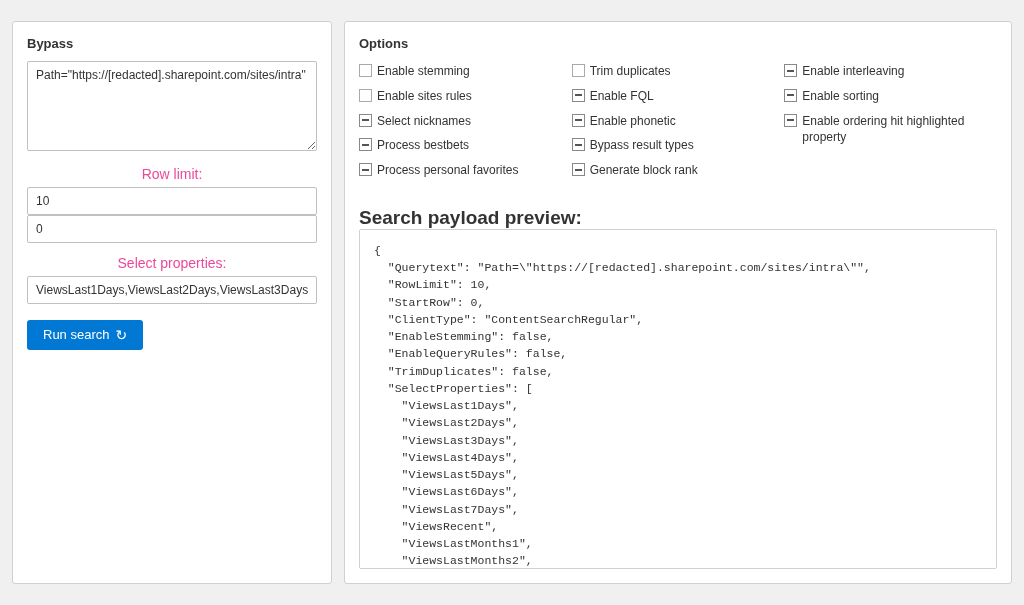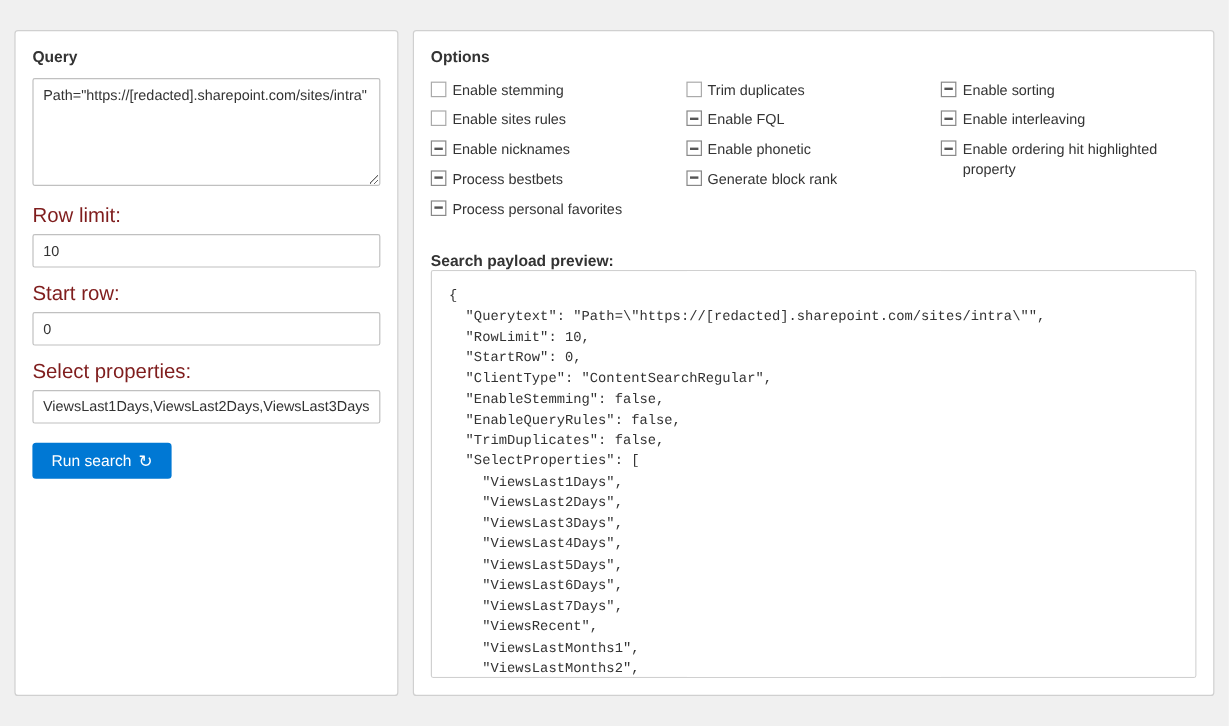--- a/index.html
+++ b/index.html
@@ -32,25 +32,26 @@
     .right-panel {
       flex: 1;
     }
     .panel-title {
       font-size: 13px;
       font-weight: 600;
       color: #333;
       margin-bottom: 10px;
     }
     .field-label {
-      font-size: 17px;
-      color: #7f1d1d;
+      font-size: 14px;
+      color: #ec4899;
       margin-bottom: 5px;
       margin-top: 12px;
       font-weight: 500;
+      text-align: center;
     }
     textarea {
       width: 100%;
       height: 90px;
       border: 1px solid #c0c0c0;
       border-radius: 2px;
       padding: 6px 8px;
       font-size: 12px;
       font-family: inherit;
       resize: vertical;
@@ -115,21 +116,21 @@
     .minus-mark {
       width: 7px;
       height: 2px;
       background: #555;
       display: block;
     }
     .option-label {
       line-height: 1.4;
     }
     .section-label {
-      font-size: 13px;
+      font-size: 19px;
       font-weight: 700;
       color: #333;
       margin-bottom: 0;
     }
     .json-preview {
       background: #fff;
       border: 1px solid #d0d0d0;
       border-radius: 2px;
       padding: 12px 14px;
       font-family: "Consolas", "Courier New", monospace;
@@ -141,28 +142,27 @@
       max-height: 340px;
       overflow-y: auto;
     }
   </style>
 </head>
 <body>
 
 <div class="main-container">
 
   <div class="panel left-panel">
-    <div class="panel-title">Query</div>
+    <div class="panel-title">Bypass</div>
 
     <textarea style="">Path="https://[redacted].sharepoint.com/sites/intra"</textarea>
 
     <div class="field-label">Row limit:</div>
     <input type="text" value="10" style="">
 
-    <div class="field-label">Start row:</div>
     <input type="text" value="0" style="">
 
     <div class="field-label">Select properties:</div>
     <input type="text" value="ViewsLast1Days,ViewsLast2Days,ViewsLast3Days,V" style="">
 
     <button class="run-search-btn">
       <span>Run search</span>
       <span class="refresh-icon">↻</span>
     </button>
   </div>
@@ -178,21 +178,21 @@
           <span class="option-label">Enable stemming</span>
         </div>
         <div class="option-item">
           <div class="option-checkbox"></div>
           <span class="option-label">Enable sites rules</span>
         </div>
         <div class="option-item">
           <div class="option-checkbox minus">
             <span class="minus-mark"></span>
           </div>
-          <span class="option-label">Enable nicknames</span>
+          <span class="option-label">Select nicknames</span>
         </div>
         <div class="option-item">
           <div class="option-checkbox minus">
             <span class="minus-mark"></span>
           </div>
           <span class="option-label">Process bestbets</span>
         </div>
         <div class="option-item">
           <div class="option-checkbox minus">
             <span class="minus-mark"></span>
@@ -215,36 +215,42 @@
         <div class="option-item">
           <div class="option-checkbox minus">
             <span class="minus-mark"></span>
           </div>
           <span class="option-label">Enable phonetic</span>
         </div>
         <div class="option-item">
           <div class="option-checkbox minus">
             <span class="minus-mark"></span>
           </div>
+          <span class="option-label">Bypass result types</span>
+        </div>
+        <div class="option-item">
+          <div class="option-checkbox minus">
+            <span class="minus-mark"></span>
+          </div>
           <span class="option-label">Generate block rank</span>
         </div>
       </div>
 
       <div style="display:flex;flex-direction:column;gap:4px;">
         <div class="option-item">
           <div class="option-checkbox minus">
             <span class="minus-mark"></span>
           </div>
+          <span class="option-label">Enable interleaving</span>
+        </div>
+        <div class="option-item">
+          <div class="option-checkbox minus">
+            <span class="minus-mark"></span>
+          </div>
           <span class="option-label">Enable sorting</span>
-        </div>
-        <div class="option-item">
-          <div class="option-checkbox minus">
-            <span class="minus-mark"></span>
-          </div>
-          <span class="option-label">Enable interleaving</span>
         </div>
         <div class="option-item">
           <div class="option-checkbox minus">
             <span class="minus-mark"></span>
           </div>
           <span class="option-label">Enable ordering hit highlighted property</span>
         </div>
       </div>
     </div>
 

